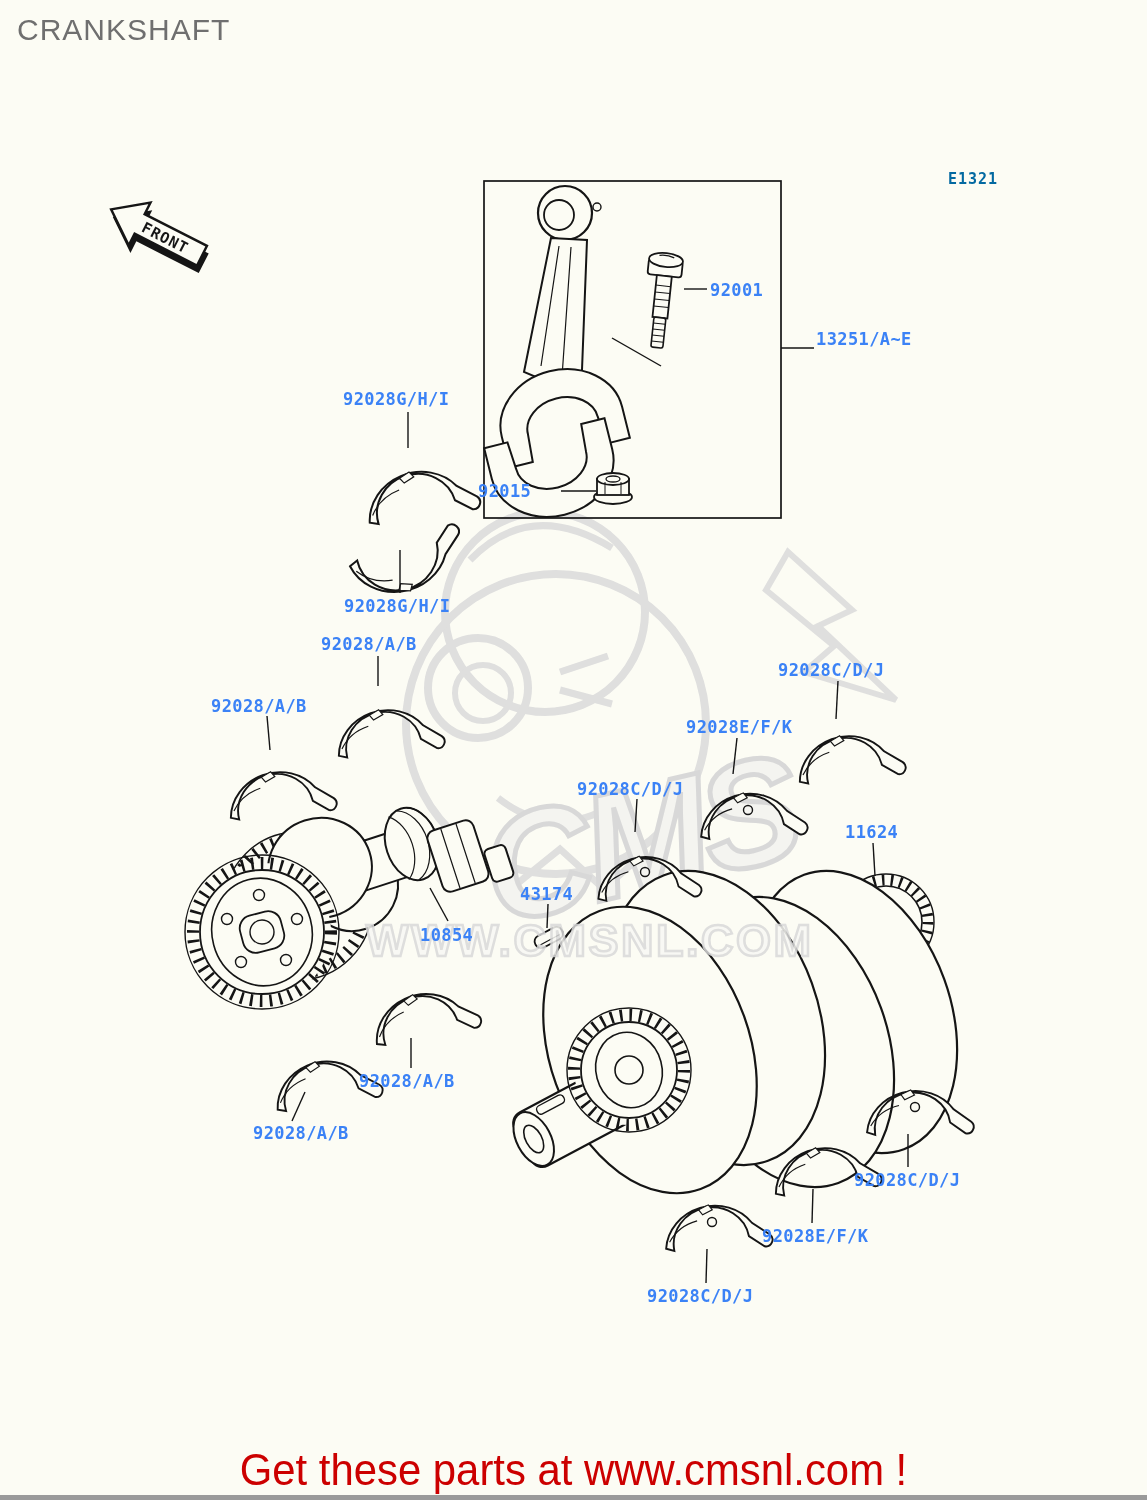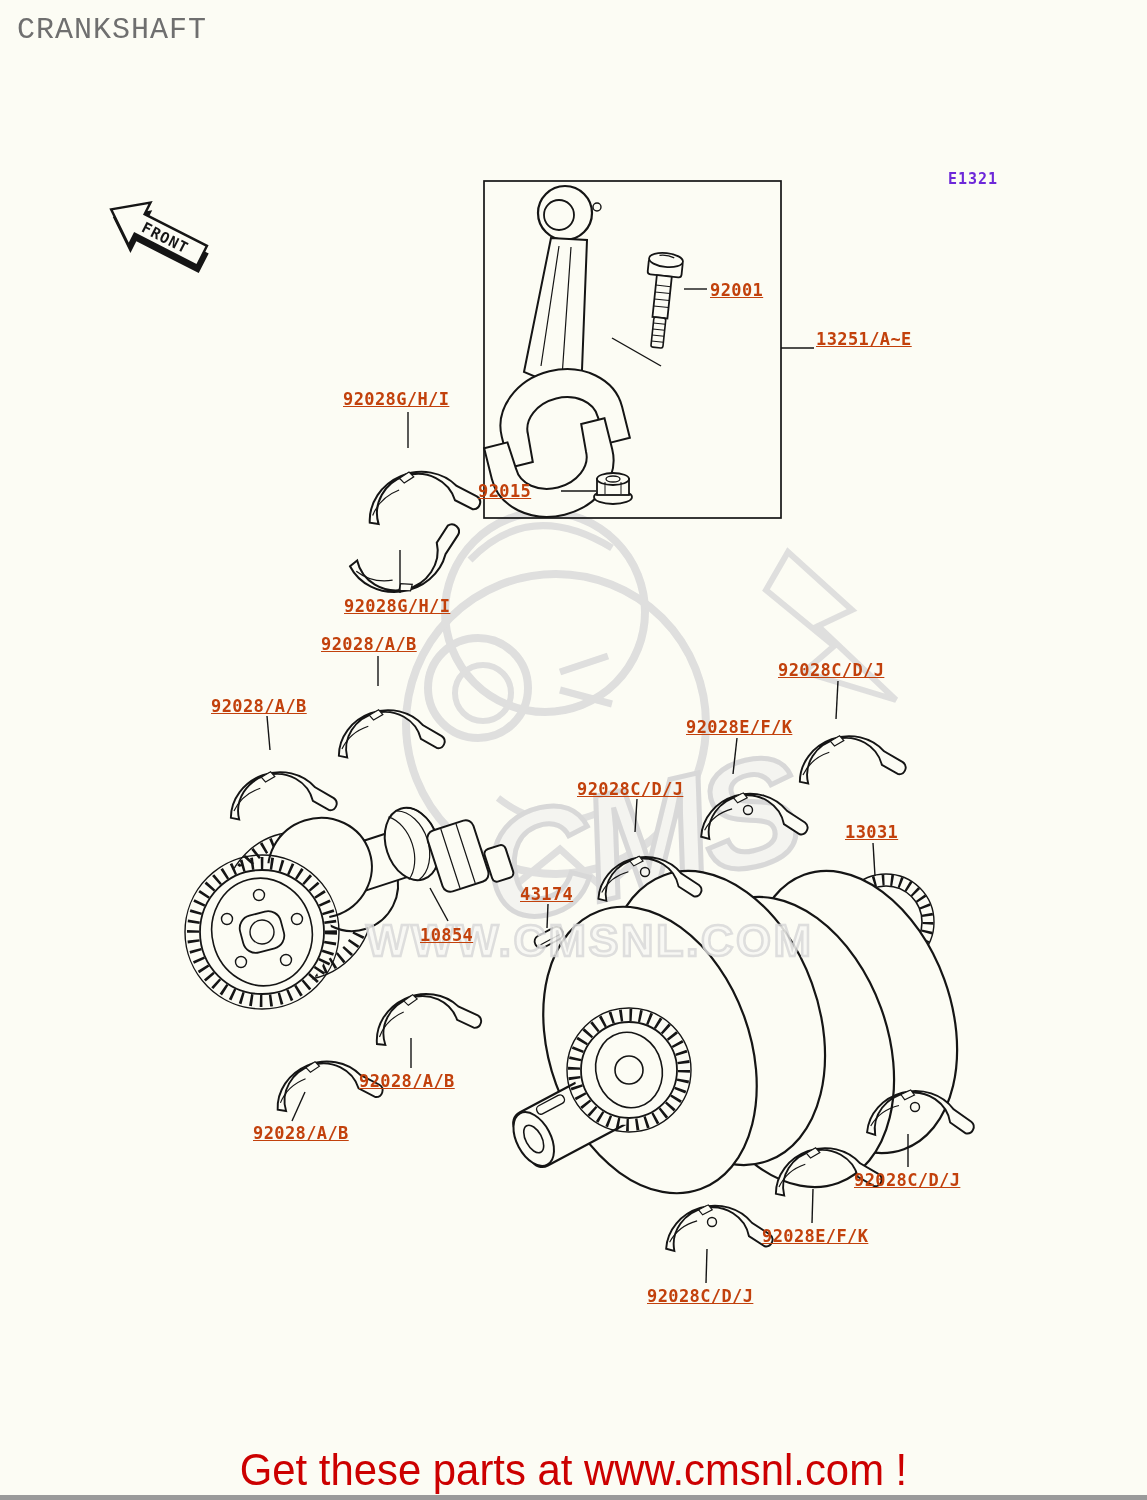--- a/index.html
+++ b/index.html
@@ -1,23 +1,23 @@
 <!DOCTYPE html>
 <html><head>
 <meta charset="utf-8">
 <style>
   html,body{margin:0;padding:0;background:#ffffff;}
   .canvas{position:relative;width:1147px;height:1500px;background:#fcfcf4;overflow:hidden;
           font-family:"DejaVu Sans Mono",monospace;}
-  .page-title{position:absolute;left:17px;top:13px;font-family:Liberation Mono, monospace;
+  .page-title{position:absolute;left:17px;top:13px;font-family:Liberation Sans, sans-serif;
           font-size:30px;color:#6f6f6f;letter-spacing:1px;white-space:nowrap;}
   .diagram-code{position:absolute;left:948px;top:170px;font:700 15px "DejaVu Sans Mono",monospace;
-          color:#6d28d9;letter-spacing:1px;}
-  .plabel{position:absolute;font:700 17px "DejaVu Sans Mono",monospace;color:#c2410c;
-          letter-spacing:.4px;white-space:nowrap;text-decoration:underline;}
+          color:#0369a1;letter-spacing:1px;}
+  .plabel{position:absolute;font:700 17px "DejaVu Sans Mono",monospace;color:#3b82f6;
+          letter-spacing:.4px;white-space:nowrap;}
   .artwork{position:absolute;left:0;top:0;}
   .footer{position:absolute;left:0;right:0;top:1444px;text-align:center;
           font-family:"Liberation Sans",sans-serif;font-size:45px;color:#cc0000;
           transform:scaleX(.93);white-space:nowrap;}
   .bottombar{position:absolute;left:0;top:1495px;width:100%;height:5px;background:#9a9a9a;}
 </style>
 </head>
 <body>
 
 <div class="canvas">
@@ -195,21 +195,21 @@
   <div class="plabel" style="left:710px;top:280px">92001</div>
   <div class="plabel" style="left:816px;top:329px">13251/A~E</div>
   <div class="plabel" style="left:478px;top:481px">92015</div>
   <div class="plabel" style="left:343px;top:389px">92028G/H/I</div>
   <div class="plabel" style="left:344px;top:596px">92028G/H/I</div>
   <div class="plabel" style="left:321px;top:634px">92028/A/B</div>
   <div class="plabel" style="left:211px;top:696px">92028/A/B</div>
   <div class="plabel" style="left:778px;top:660px">92028C/D/J</div>
   <div class="plabel" style="left:686px;top:717px">92028E/F/K</div>
   <div class="plabel" style="left:577px;top:779px">92028C/D/J</div>
-  <div class="plabel" style="left:845px;top:822px">13031</div>
+  <div class="plabel" style="left:845px;top:822px">11624</div>
   <div class="plabel" style="left:520px;top:884px">43174</div>
   <div class="plabel" style="left:420px;top:925px">10854</div>
   <div class="plabel" style="left:359px;top:1071px">92028/A/B</div>
   <div class="plabel" style="left:253px;top:1123px">92028/A/B</div>
   <div class="plabel" style="left:854px;top:1170px">92028C/D/J</div>
   <div class="plabel" style="left:762px;top:1226px">92028E/F/K</div>
   <div class="plabel" style="left:647px;top:1286px">92028C/D/J</div>
 
   <div class="footer">Get these parts at www.cmsnl.com !</div>
   <div class="bottombar"></div>

